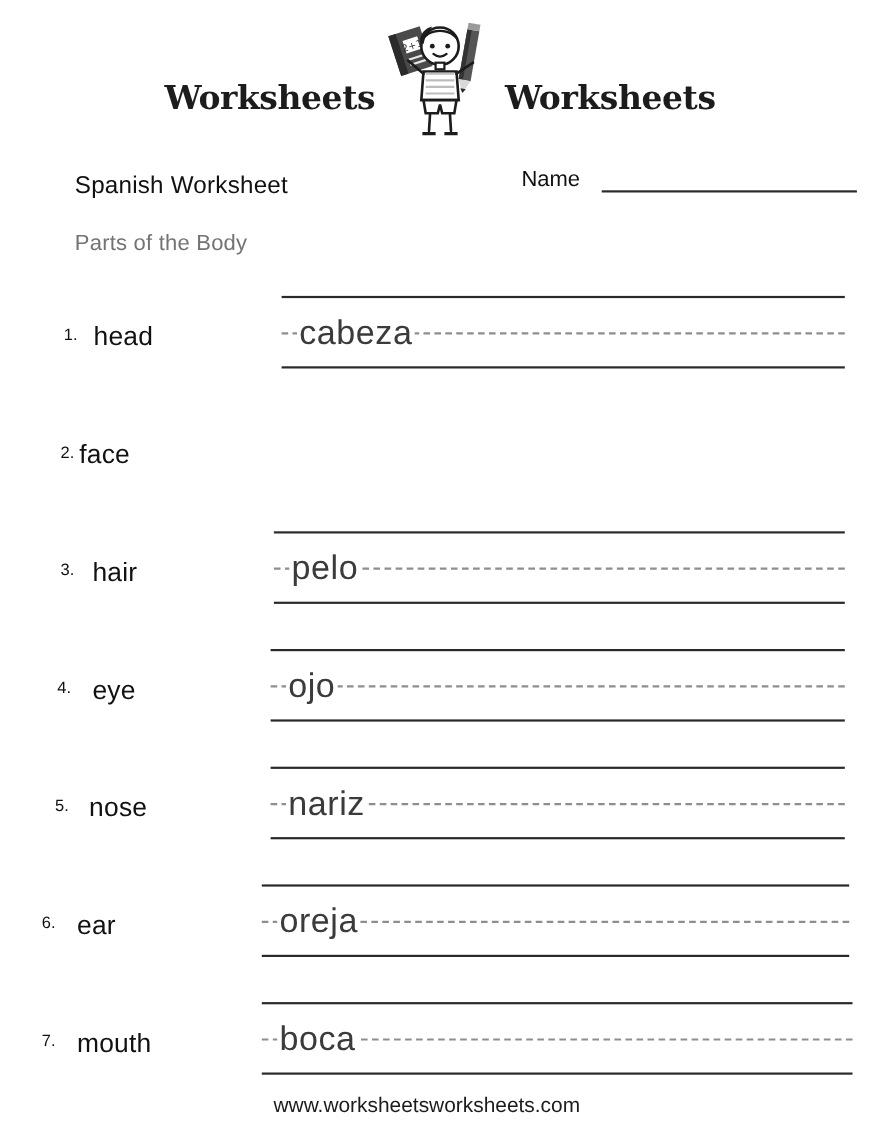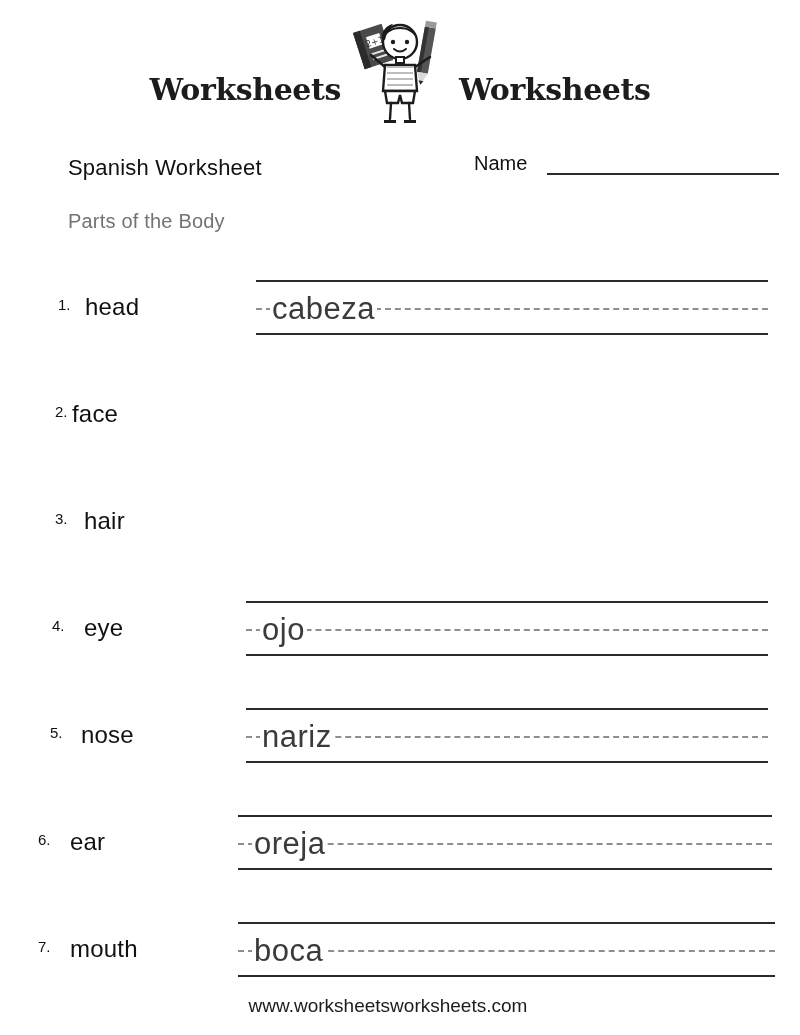--- a/index.html
+++ b/index.html
@@ -105,21 +105,21 @@
   .row-word {
     position: absolute;
     font-size: 24px;
     color: #111;
     bottom: 22px;
     letter-spacing: 0.2px;
   }
   .writing-area {
     position: absolute;
     bottom: 8px;
-    height: 55px;
+    height: 66px;
   }
   .wl-top, .wl-bottom {
     position: absolute;
     left: 0;
     right: 0;
     border-top: 2px solid #2a2a2a;
   }
   .wl-top { top: 0; }
   .wl-bottom { bottom: 0; }
   .wl-mid {
@@ -234,20 +234,26 @@
   </div>
 
   <div class="row">
     <span class="row-num" style="left:55px;">2.</span>
     <span class="row-word" style="left:72px;">face</span>
   </div>
 
   <div class="row">
     <span class="row-num" style="left:55px;">3.</span>
     <span class="row-word" style="left:84px;">hair</span>
+    <div class="writing-area" style="left:249px; right:32px;">
+      <div class="wl-top"></div>
+      <div class="wl-mid"></div>
+      <div class="wl-bottom"></div>
+      <span class="trace-word">pelo</span>
+    </div>
   </div>
 
   <div class="row">
     <span class="row-num" style="left:52px;">4.</span>
     <span class="row-word" style="left:84px;">eye</span>
     <div class="writing-area" style="left:246px; right:32px;">
       <div class="wl-top"></div>
       <div class="wl-mid"></div>
       <div class="wl-bottom"></div>
       <span class="trace-word">ojo</span>

